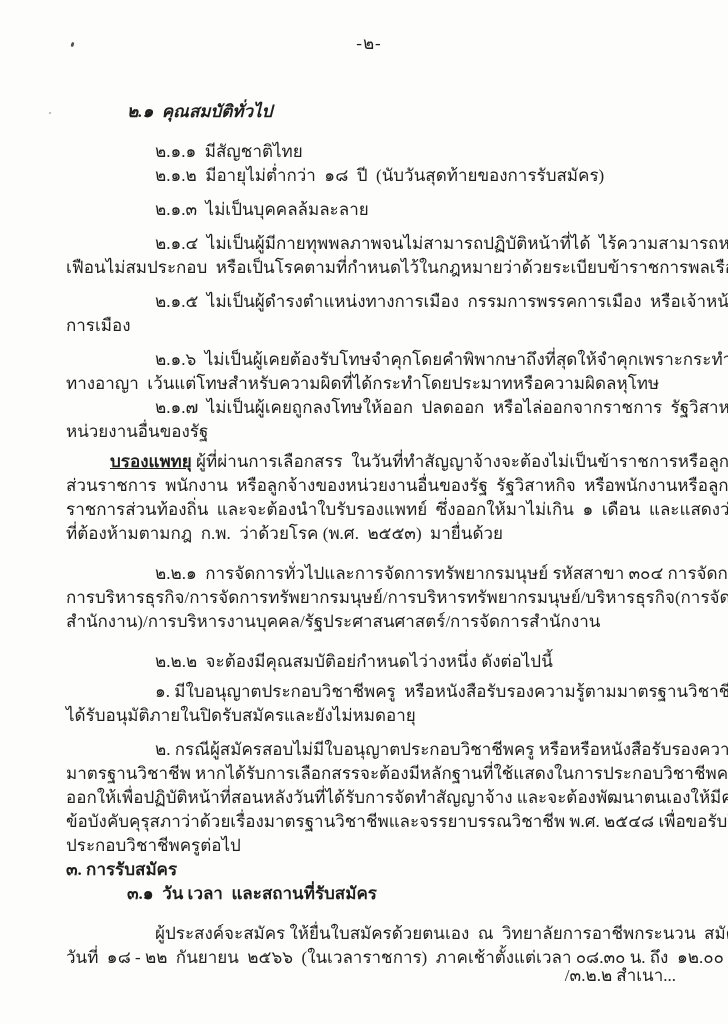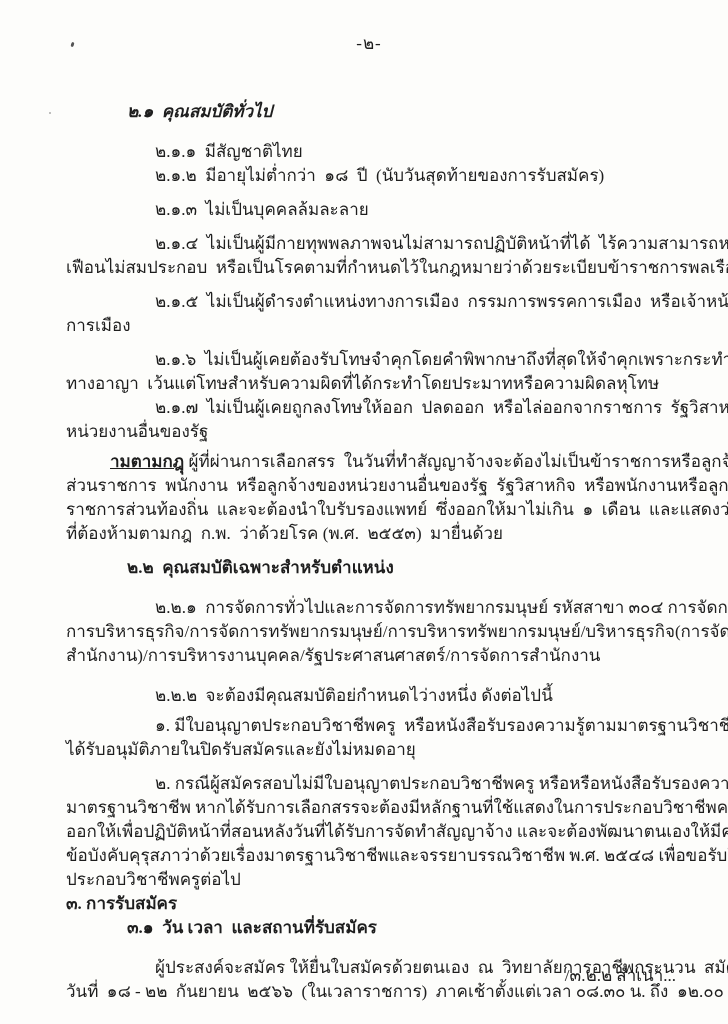--- a/index.html
+++ b/index.html
@@ -80,27 +80,26 @@
   <div class="mt-xs">
     <div class="line ind2">๒.๑.๖  ไม่เป็นผู้เคยต้องรับโทษจำคุกโดยคำพิพากษาถึงที่สุดให้จำคุกเพราะกระทำความผิด</div>
     <div class="line">ทางอาญา  เว้นแต่โทษสำหรับความผิดที่ได้กระทำโดยประมาทหรือความผิดลหุโทษ</div>
   </div>
   <div class="mt-sm">
     <div class="line ind2">๒.๑.๗  ไม่เป็นผู้เคยถูกลงโทษให้ออก  ปลดออก  หรือไล่ออกจากราชการ  รัฐวิสาหกิจหรือ</div>
     <div class="line">หน่วยงานอื่นของรัฐ</div>
   </div>
 
   <div class="mt-note">
-    <div class="line indnote"><span class="note-label">ามตามกฎุ</span><span> ผู้ที่ผ่านการเลือกสรร  ในวันที่ทำสัญญาจ้างจะต้องไม่เป็นข้าราชการหรือลูกจ้างของ</span></div>
+    <div class="line indnote"><span class="note-label">บรองแพทยุ</span><span> ผู้ที่ผ่านการเลือกสรร  ในวันที่ทำสัญญาจ้างจะต้องไม่เป็นข้าราชการหรือลูกจ้างของ</span></div>
     <div class="line">ส่วนราชการ  พนักงาน  หรือลูกจ้างของหน่วยงานอื่นของรัฐ  รัฐวิสาหกิจ  หรือพนักงานหรือลูกจ้างของ</div>
     <div class="line">ราชการส่วนท้องถิ่น  และจะต้องนำใบรับรองแพทย์  ซึ่งออกให้มาไม่เกิน  ๑  เดือน  และแสดงว่าไม่เป็นโรค</div>
     <div class="line">ที่ต้องห้ามตามกฎ  ก.พ.  ว่าด้วยโรค (พ.ศ.  ๒๕๕๓)  มายื่นด้วย</div>
   </div>
 
-  <div class="line ind1 bold mt-lg">๒.๒  คุณสมบัติเฉพาะสำหรับตำแหน่ง</div>
 
   <div class="mt-md">
     <div class="line ind2">๒.๒.๑  การจัดการทั่วไปและการจัดการทรัพยากรมนุษย์ รหัสสาขา ๓๐๔ การจัดการทั่วไป/</div>
     <div class="line">การบริหารธุรกิจ/การจัดการทรัพยากรมนุษย์/การบริหารทรัพยากรมนุษย์/บริหารธุรกิจ(การจัดการ</div>
     <div class="line">สำนักงาน)/การบริหารงานบุคคล/รัฐประศาสนศาสตร์/การจัดการสำนักงาน</div>
   </div>
 
   <div class="mt-md">
     <div class="line ind2">๒.๒.๒  จะต้องมีคุณสมบัติอย่กำหนดไว่างหนึ่ง ดังต่อไปนี้</div>
   </div>

